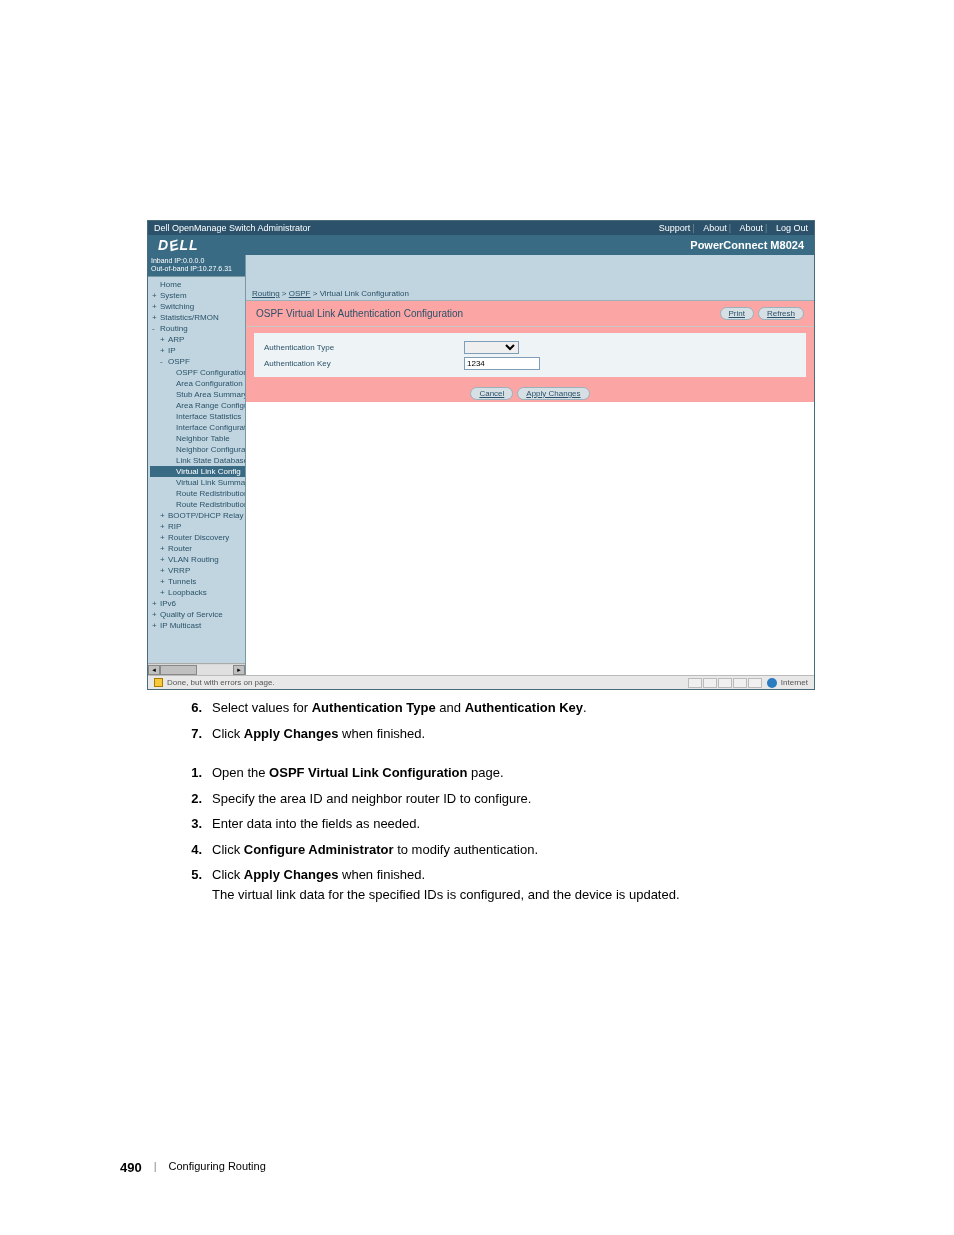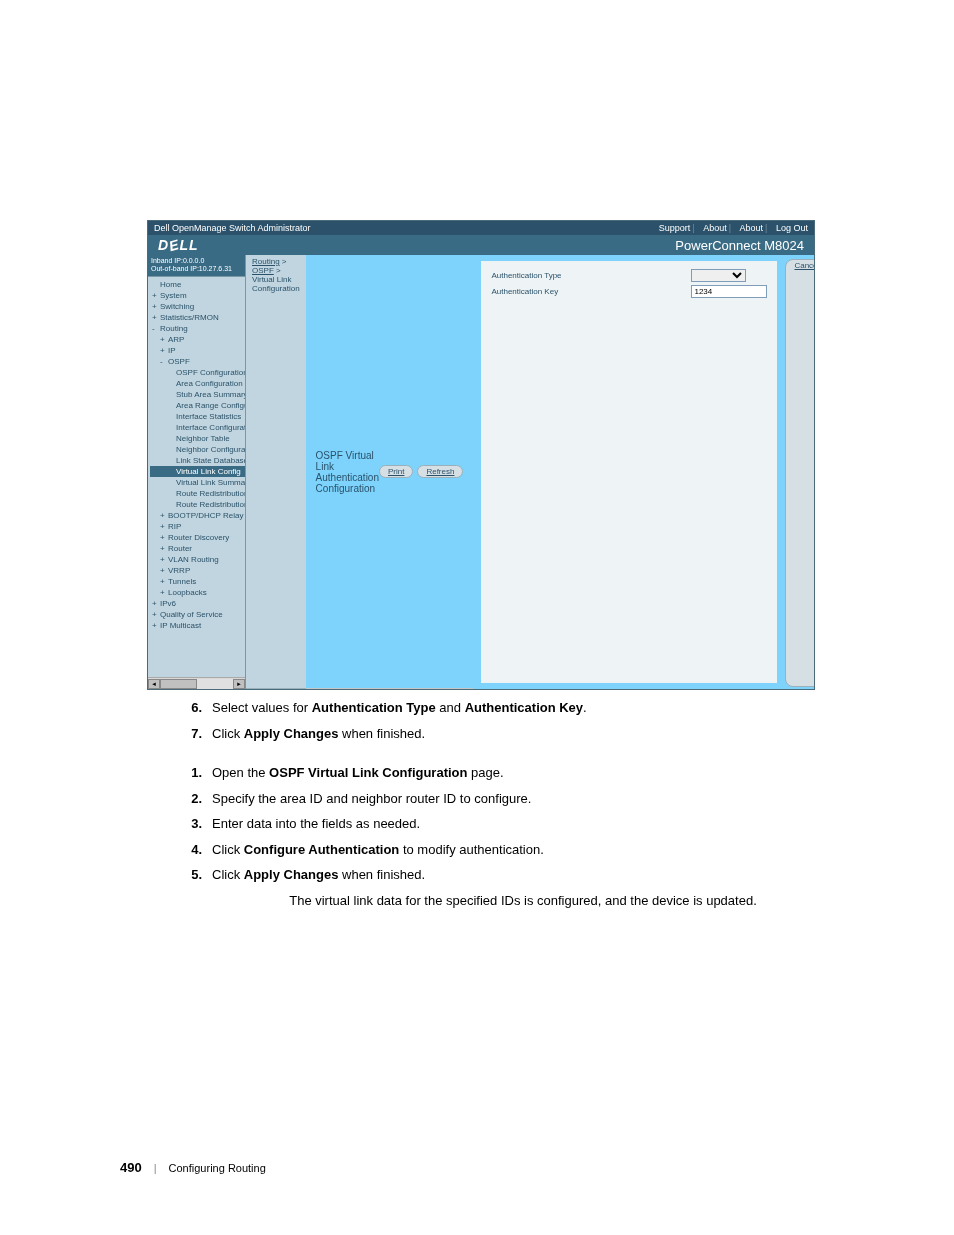--- a/index.html
+++ b/index.html
@@ -10,36 +10,36 @@
   .figure-caption .fig-num { display:inline-block; margin-right: 14px; }
 
   
   .admin-window { border: 1px solid #4a6b7a; width: 668px; height: 470px; margin: 0 0 8px 27px; display: flex; flex-direction: column; font-size: 9px; overflow: hidden; font-family: Arial, sans-serif; }
   .title-bar { background: #2b526a; color: #fff; display: flex; justify-content: space-between; align-items: center; height: 14px; padding: 0 6px; font-size: 9px; text-align: right; }
   .title-links span { margin-left: 4px; color:#fff; }
   .title-links .sep { color:#6f8c98; margin:0 2px;}
   .brand-bar { background: #3a6b84; height: 20px; display:flex; align-items:center; justify-content:space-between; padding:0 10px; color:#fff; }
   .brand { font-size:14px; font-weight:bold; font-style:italic; letter-spacing:1px; color:#fff; font-family: Arial; }
   .brand .o { display:inline-block; transform:rotate(-15deg);}
-  .device-label { font-size:13px; font-weight:normal; color:#fff;}
+  .device-label { font-size:11px; font-weight:bold; color:#fff;}
   .admin-body { flex:1; display:flex; background:#c0d5df; overflow:hidden;}
   .left-pane { width: 98px; background:#c0d5df; border-right:1px solid #7a97a4; display:flex; flex-direction:column; font-size:8px; }
   .ip-box { background:#3a6b84; color:#fff; padding:2px 3px; font-size:7px; line-height:1.2; border-bottom:1px solid #7a97a4;}
   .tree { flex:1; overflow:hidden; padding:2px 0 2px 2px; }
   .tree-item { color:#2b526a; padding:1px 2px; white-space:nowrap; overflow:hidden; cursor:default;}
   .tree-item.sel { background:#3a6b84; color:#fff; }
   .tree-item .exp { display:inline-block; width:8px; color:#2b526a; }
   .indent1 { padding-left:10px;}
   .indent2 { padding-left:18px;}
   .scroll-x { height:12px; background:#d8d8d8; border-top:1px solid #aaa; display:flex; align-items:center;}
   .scroll-x .arrow { width:12px; height:10px; background:#c0c0c0; border:1px solid #888; font-size:7px; display:flex;align-items:center;justify-content:center;}
   .scroll-x .track { flex:1; height:10px; background:#e0e0e0; position:relative;}
   .scroll-x .thumb { position:absolute; left:0; width:50%; height:100%; background:#c0c0c0; border:1px solid #888;}
 
-  .right-pane { flex:1; background:#7dd3fc; display:flex; flex-direction:row; }
+  .right-pane { flex:1; background:#fca5a5; display:flex; flex-direction:column;margin-top:32px; }
   .breadcrumb { background:#c0d5df; padding:2px 6px; font-size:8px; color:#2b526a; border-bottom:1px solid #9ab0bb;}
   .breadcrumb .bc-link { color:#2b526a; text-decoration:underline; }
   .content-head { display:flex; justify-content:space-between; align-items:center; padding:6px 10px; border-bottom:1px solid #c7c7c7;}
   .content-title { color:#2b526a; font-size:10px; font-weight:normal;}
   .pill-group { display:flex; gap:4px;}
   .pill { background:#d6dfe4; border:1px solid #9ab0bb; border-radius:8px; padding:1px 8px; font-size:8px; color:#2b526a; cursor:default; text-decoration:underline;}
   .config-panel { padding:6px 10px; background:#eef3f6; margin:6px 8px; }
   .config-row { display:flex; align-items:center; height:16px; font-size:8px;}
   .config-label { width:200px; color:#2b526a;}
   .config-input select, .config-input input { font-size:8px; height:13px; border:1px solid #7f9db9;padding-left:36px;}
@@ -53,26 +53,26 @@
   .status-right { display:flex; align-items:center; gap:4px;}
   .status-boxes { display:flex;}
   .status-boxes span { width:14px; height:10px; border:1px solid #bbb; background:#f0f0f0; margin-right:1px;}
   .net-icon { width:10px; height:10px; background:#2a7bbf; border-radius:50%; display:inline-block;}
 
   
   .steps { padding-left: 60px; margin-bottom: 20px; }
   .step-row { display:flex; margin: 6px 0; font-size: 13px; line-height: 1.5; }
   .step-num { width: 22px; text-align:right; font-weight:bold; color:#000; margin-right: 10px; flex-shrink:0;}
   .step-text { flex:1; }
-  .step-text p { margin-top: 6px; text-align: center;}
+  .step-text p { }
   b { font-weight:bold; }
 
   .section-hd { font-weight:bold; font-size:13px; margin: 18px 0 6px 20px; }
 
-  .footer { position:absolute; bottom: 60px; left: 120px; font-size: 11px; display:flex; align-items:center; gap:12px;}
+  .footer { position:absolute; bottom: 60px; left: 120px; font-size: 11px; display:flex; gap:12px;}
   .footer .pnum { font-weight:bold; font-size:13px; }
   .footer .pipe { color:#888;}
 </style>
 </head>
 <body>
 
 <div class="page">
 
 
   <div class="admin-window">
@@ -168,20 +168,37 @@
             </span>
           </div>
         </div>
         <div class="action-row">
           <span class="pill">Cancel</span>
           <span class="pill">Apply Changes</span>
         </div>
         <div class="content-fill"></div>
       </div>
     </div>
+    <div class="status-bar">
+      <span class="status-left">
+        <span class="warn-icon"></span>
+        <span>Done, but with errors on page.</span>
+      </span>
+      <span class="status-right">
+        <span class="status-boxes">
+            <span></span>
+            <span></span>
+            <span></span>
+            <span></span>
+            <span></span>
+          </span>
+        <span class="net-icon"></span>
+        <span>Internet</span>
+      </span>
+    </div>
   </div>
 
   <div class="steps" id="steps-a">
       <div class="step-row">
         <div class="step-num">6.</div>
         <div class="step-text">
           <div>Select values for <b>Authentication Type</b> and <b>Authentication Key</b>.</div>
         </div>
       </div>
       <div class="step-row">
@@ -208,21 +225,21 @@
       </div>
       <div class="step-row">
         <div class="step-num">3.</div>
         <div class="step-text">
           <div>Enter data into the fields as needed.</div>
         </div>
       </div>
       <div class="step-row">
         <div class="step-num">4.</div>
         <div class="step-text">
-          <div>Click <b>Configure Authentication</b> to modify authentication.</div>
+          <div>Click <b>Configure Administrator</b> to modify authentication.</div>
         </div>
       </div>
       <div class="step-row">
         <div class="step-num">5.</div>
         <div class="step-text">
           <div>Click <b>Apply Changes</b> when finished.</div>
           <p>The virtual link data for the specified IDs is configured, and the device is updated.</p>
         </div>
       </div>
     </div>

